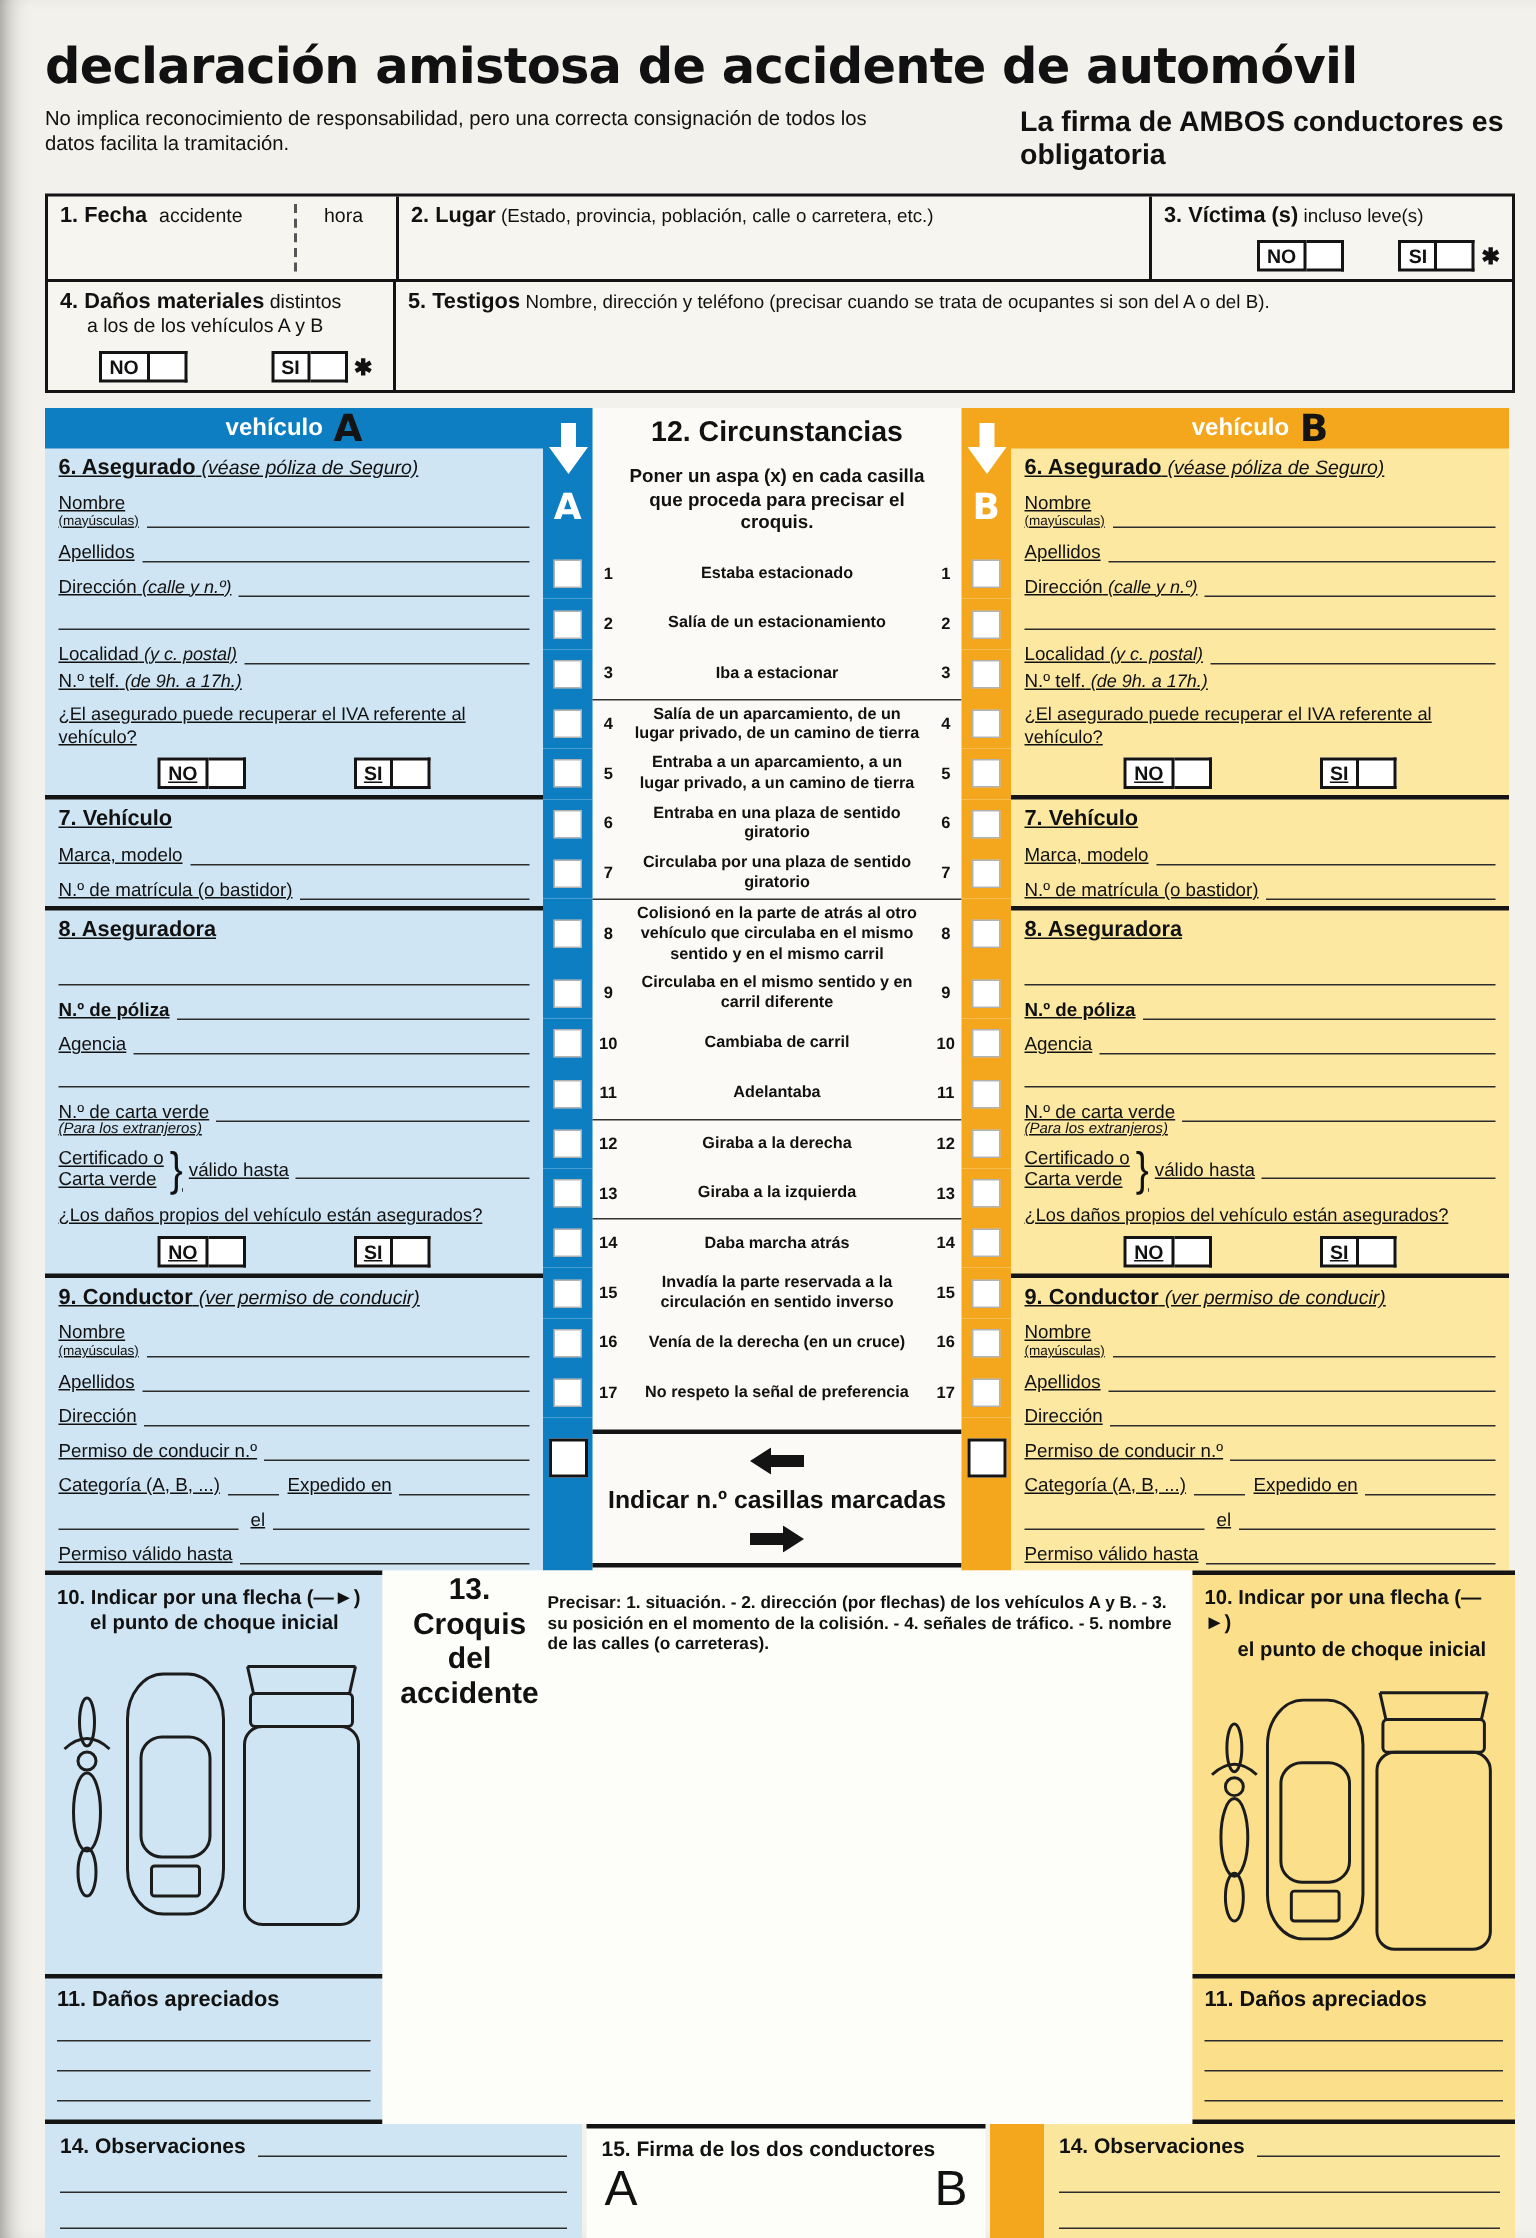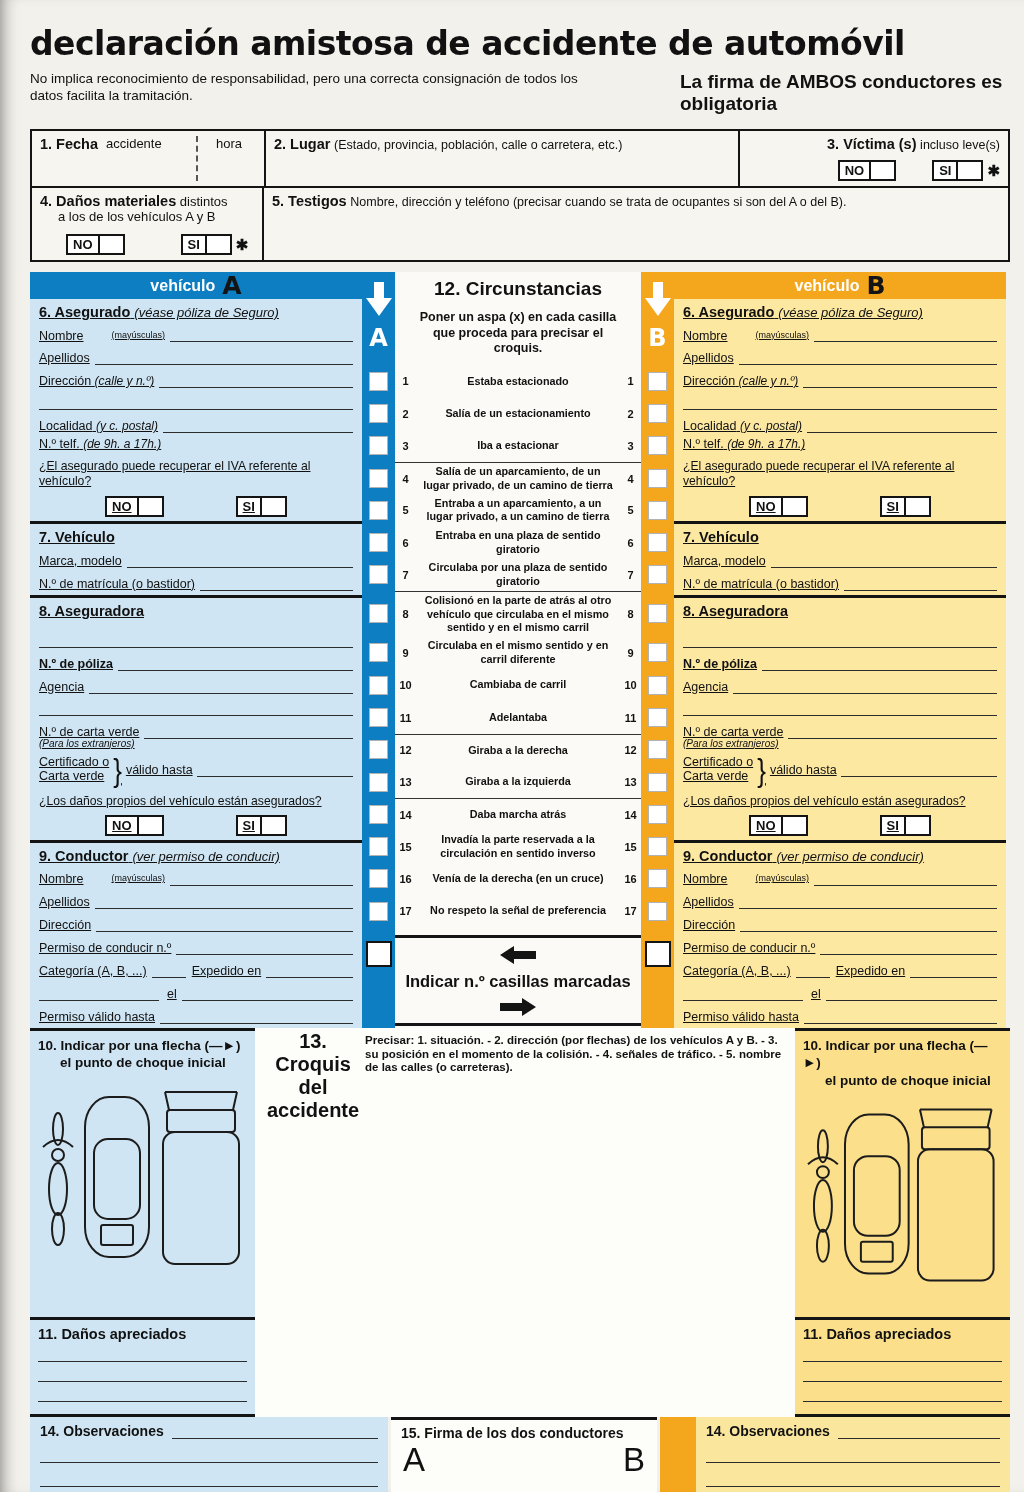--- a/index.html
+++ b/index.html
@@ -19,21 +19,21 @@
   .toptable { border:2.5px solid #141414; margin-top:14px; background:#f7f5f0; }
   .trow { display:flex; }
   .trow1 { border-bottom:2px solid #141414; min-height:52px; }
   .trow2 { min-height:58px; }
   .tcell { padding:5px 8px; font-size:13px; }
   .c1 { width:232px; display:flex; align-items:flex-start; gap:8px; }
   .c1 b, .c2 b, .c3 b, .c4 b, .c5 b { font-size:14.5px; }
   .c1 .dashsep { border-left:2px dashed #555; align-self:stretch; margin-left:auto; }
   .c1 .hora { margin-left:10px; margin-right:14px; }
   .c2 { flex:1; border-left:2px solid #141414; border-right:2px solid #141414; }
-  .c3 { width:268px;text-align:right; }
+  .c3 { width:240px; }
   .c3 .line2 { display:flex; justify-content:flex-end; gap:36px; margin-top:8px; align-items:center; }
   .c4 { width:232px; border-right:2px solid #141414; }
   .c4 .line2 { display:flex; gap:56px; margin-top:10px; margin-left:26px; align-items:center; }
   .c5 { flex:1; }
   .hint { font-size:12.5px; }
   .sub2 { font-size:13px; margin-left:18px; }
 
   .nosi { display:inline-flex; background:#fff; }
   .nosi .lab { border:2px solid #141414; padding:0 5px; font-weight:bold; font-size:13px;
                height:21px; display:flex; align-items:center; }
@@ -52,21 +52,21 @@
   .vband .bl { color:#141414; font-weight:900; font-size:25px; font-family:"DejaVu Sans",sans-serif; line-height:1;}
 
   .vsec { padding:5px 9px 4px 9px;text-decoration:underline; }
   .vsec + .vsec { border-top:3px solid #141414; }
   .stitle { font-size:14.5px; margin-bottom:2px; }
   .stitle b { font-weight:800; }
   .stitle i { font-size:13px; }
   .frow { display:flex; align-items:flex-end; font-size:12.5px; margin-top:9px; }
   .frow .ln { flex:1; border-bottom:1.3px solid #2c2c2c; margin-left:5px; min-width:20px; height:13px; }
   .frow .lnshort { flex:0 0 34px; }
-  .l2 { display:inline-flex; flex-direction:row; line-height:1;gap:28px; }
+  .l2 { display:inline-flex; flex-direction:column; line-height:1; }
   .l2 small { font-size:9px; margin-top:1px; }
   .frow i, .q i { font-size:12px; }
   .q { font-size:12.2px; margin-top:8px; line-height:1.25; }
   .nosirow { display:flex; justify-content:center; gap:72px; margin-top:6px; }
   .sbold { font-weight:bold; }
 
   .cert { display:flex; align-items:center; font-size:12.5px; margin-top:6px; gap:4px; }
   .cert .cl { display:flex; flex-direction:column; line-height:1.1; }
   .cert .brace { font-size:26px; font-weight:300; transform:scaleY(1.2); }
   .cert .ln { flex:1; border-bottom:1.3px solid #2c2c2c; height:13px; }
@@ -89,34 +89,34 @@
   .ctext { display:flex; align-items:center; justify-content:center; text-align:center;
            font-size:10.8px; font-weight:bold; line-height:1.25; min-height:32px; padding:2px 6px; }
   .dv { border-top:1.5px solid #333; }
   .indicar { grid-column:2/5; margin:8px 0 2px 0; border-top:3.5px solid #141414; border-bottom:3.5px solid #141414;
              display:flex; align-items:center; justify-content:flex-end; gap:8px; padding:7px 0;flex-direction:column; }
   .indicar .itx { font-size:16.5px; font-weight:900; line-height:1.1; text-align:center; }
   .sc.foot { align-items:flex-start; padding-top:14px; }
 
   
   .bottomrow { display:flex; align-items:stretch; }
-  .bstack { width:225px; display:flex; flex-direction:column;gap:20px; }
+  .bstack { width:225px; display:flex; flex-direction:column; }
   .bstack.a { background:#cfe5f3; }
   .bstack.b { width:215px; background:#fbdf8a; }
   .bsec { padding:6px 8px; }
   .bsec.s10 { border-top:3px solid #141414; flex:1; }
   .bsec.s11 { border-top:3px solid #141414; border-bottom:3px solid #141414; padding-bottom:12px; }
   .btitle { font-size:13.5px; font-weight:800; line-height:1.3; }
   .btitle .ind2 { margin-left:22px; }
   .vehicles { display:flex; align-items:center; justify-content:space-between; padding:14px 2px 6px 2px; }
   .btitle2 { font-size:14.5px; font-weight:800; }
   .uline { border-bottom:1.3px solid #2c2c2c; height:20px; }
   .croquis { flex:1; background:#fdfdfa; padding:2px 6px 0 6px; display:flex; flex-direction:row; }
   .croquis .t { text-align:center; font-size:20px; font-weight:900; }
-  .croquis .hinttx { font-size:11.5px; font-weight:bold; line-height:1.2; margin-top:4px; }
+  .croquis .hinttx { font-size:11.5px; font-weight:bold; line-height:1.2; margin-top:14px; }
   .gridbox { flex:1; margin-top:2px; background:#fdfdfa;
      background-image:repeating-linear-gradient(0deg,#979da3 0 1px,transparent 1px 25px),
                       repeating-linear-gradient(90deg,#979da3 0 1px,transparent 1px 25px);
      border-bottom:1px solid #979da3; }
 
   
   .obsrow { display:flex; align-items:stretch; height:126px; }
   .obsA { width:358px; background:#0e7ec3; display:flex; flex-direction:column; }
   .obsA .obs-in { flex:1; background:#cfe5f3; padding:6px 10px 2px 10px; }
   .firma { width:266px; margin:0 3px; background:#fdfdfa; border-top:3.5px solid #141414;

